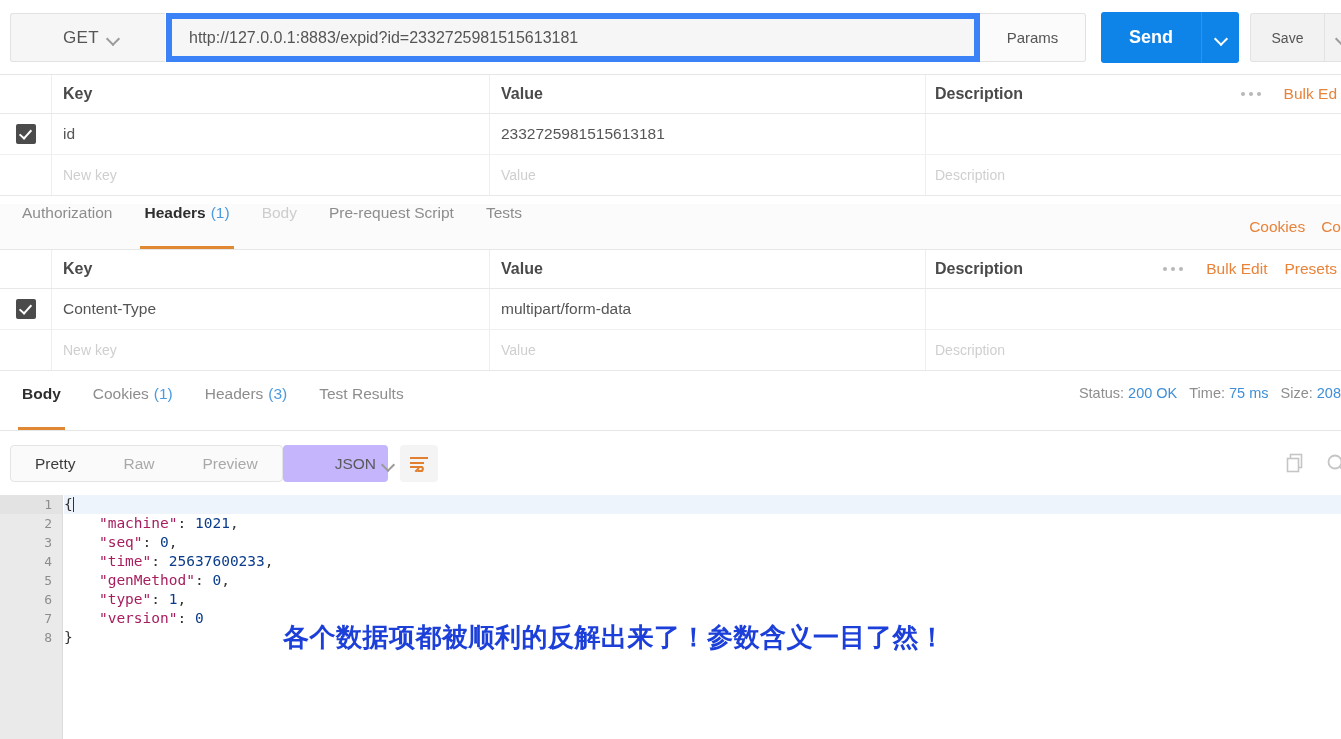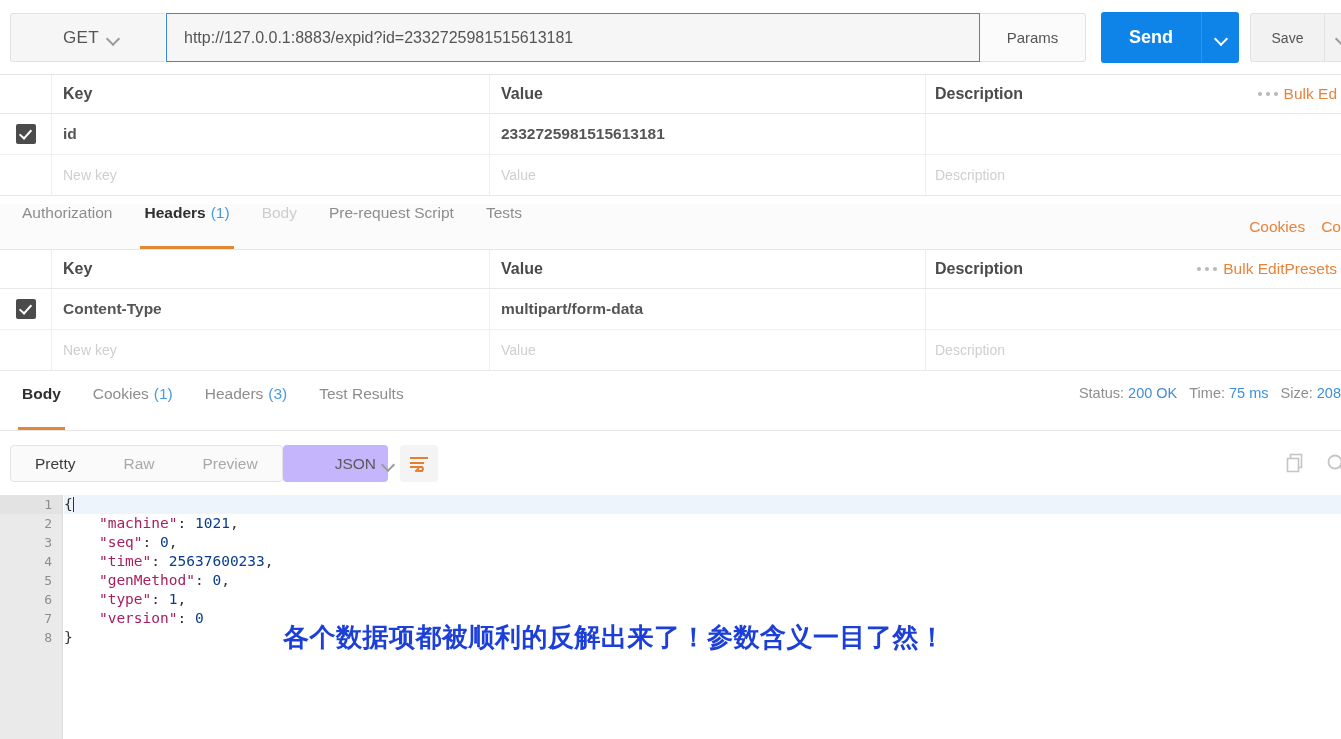--- a/index.html
+++ b/index.html
@@ -31,21 +31,21 @@
     width: 0; height: 0; position: relative;
   }
   .chev::after {
     content: ""; position: absolute; left: -5px; top: -4px;
     width: 8px; height: 8px;
     border-right: 2px solid #9b9b9b; border-bottom: 2px solid #9b9b9b;
     transform: rotate(45deg);
   }
   .url-field {
     position: absolute; left: 166px; top: 13px; width: 814px; height: 49px;
-    background: #f6f6f6; border: 1px solid #3b82f6;
+    background: #f6f6f6; border: 6px solid #3b82f6;
     display: flex; align-items: center; padding-left: 17px;
     font-size: 16px; color: #555; cursor: text; overflow: hidden;
     white-space: nowrap;
   }
   .params-btn {
     position: absolute; left: 980px; top: 13px; width: 106px; height: 49px;
     background: #fbfbfb; border: 1px solid #e2e2e2; border-left: none;
     border-radius: 0 3px 3px 0;
     display: flex; align-items: center; justify-content: center;
     font-size: 15px; color: #555; cursor: pointer;
@@ -72,21 +72,21 @@
   .save-caret {
     position: absolute; left: 1324px; top: 13px; width: 36px; height: 49px;
     background: #f2f2f2; border: 1px solid #e2e2e2;
     display: flex; align-items: center; justify-content: center; cursor: pointer;
   }
 
   
   .kvtable { position: absolute; left: 0; width: 1341px; background: #fff; }
   .kvrow { position: relative; width: 1341px; display: flex; }
   .kvrow.header { height: 39px; border-bottom: 1px solid #e8e8e8; }
-  .kvrow.data   { height: 41px; border-bottom: 1px solid #f0f0f0; font-weight: bold; }
+  .kvrow.data   { height: 41px; border-bottom: 1px solid #f0f0f0; }
   .kvrow.empty  { height: 41px; border-bottom: 1px solid #e8e8e8; }
 
   .c-check { width: 52px; flex: none; border-right: 1px solid #eeeeee;
              display:flex; align-items:center; justify-content:center; }
   .c-key   { width: 438px; flex: none; border-right: 1px solid #eeeeee;
              display:flex; align-items:center; padding-left: 11px; }
   .c-val   { width: 436px; flex: none; border-right: 1px solid #eeeeee;
              display:flex; align-items:center; padding-left: 11px; }
   .c-desc  { flex: 1 1 auto; display:flex; align-items:center; padding-left: 9px; }
 
@@ -99,21 +99,21 @@
     position: relative; cursor: pointer;
   }
   .cbox::after {
     content: ""; position: absolute; left: 6px; top: 3px;
     width: 5px; height: 10px;
     border-right: 2.4px solid #fff; border-bottom: 2.4px solid #fff;
     transform: rotate(42deg);
   }
 
   .hdr-actions {
-    display: flex; align-items: center; 
+    display: flex; align-items: center; gap: 17px;
     margin-left: auto; padding-right: 4px;
   }
   .dots { display: flex; gap: 4px; align-items: center; padding: 0 6px; cursor: pointer; }
   .dots i { width: 4px; height: 4px; border-radius: 50%; background: #b8b8b8; display:block; }
   .link-orange { font-size: 15.5px; color: #e8833a; cursor: pointer; white-space: nowrap; }
 
   
   .reqtabs {
     position: absolute; left: 0; width: 1341px; height: 46px;
     background: #fbfbfb; border-bottom: 1px solid #e6e6e6;

